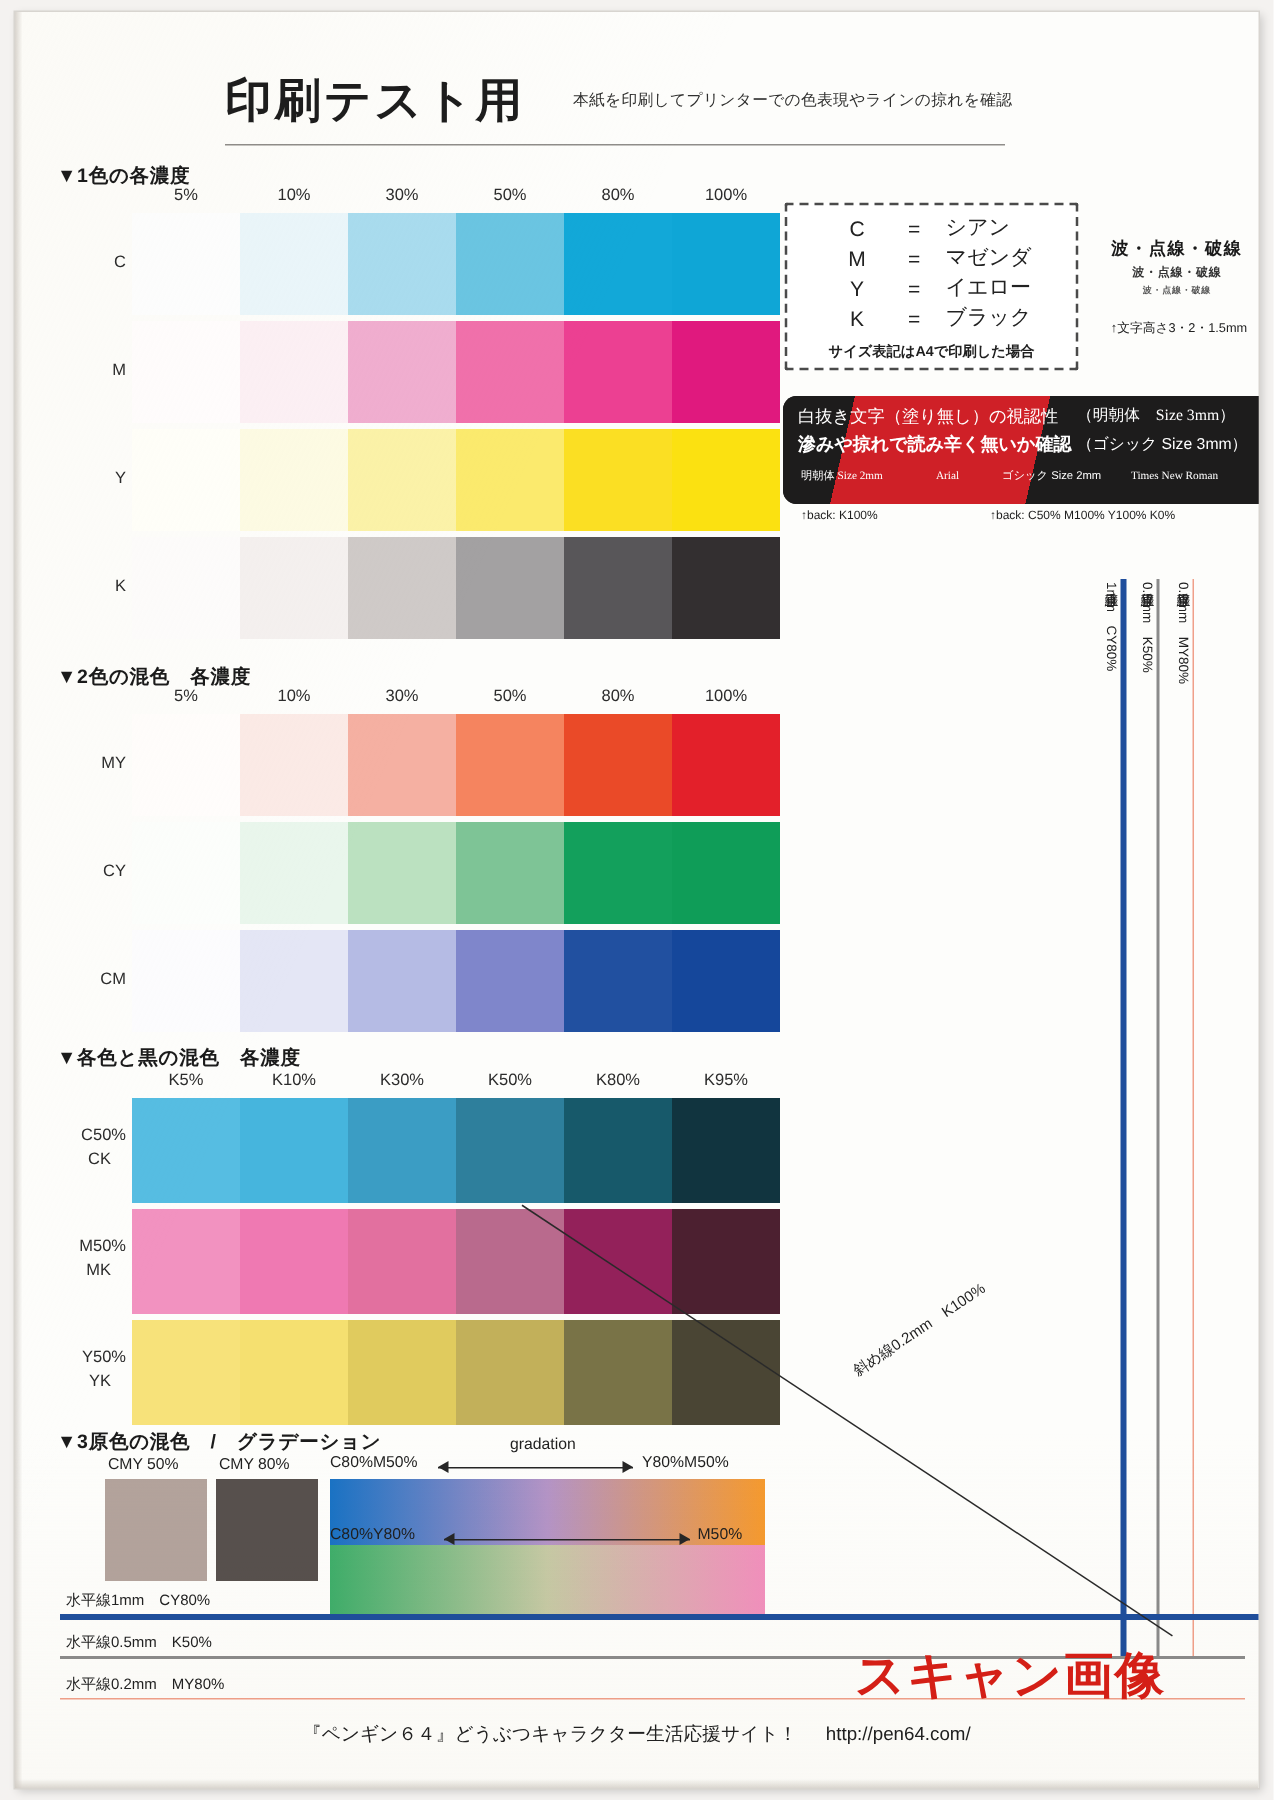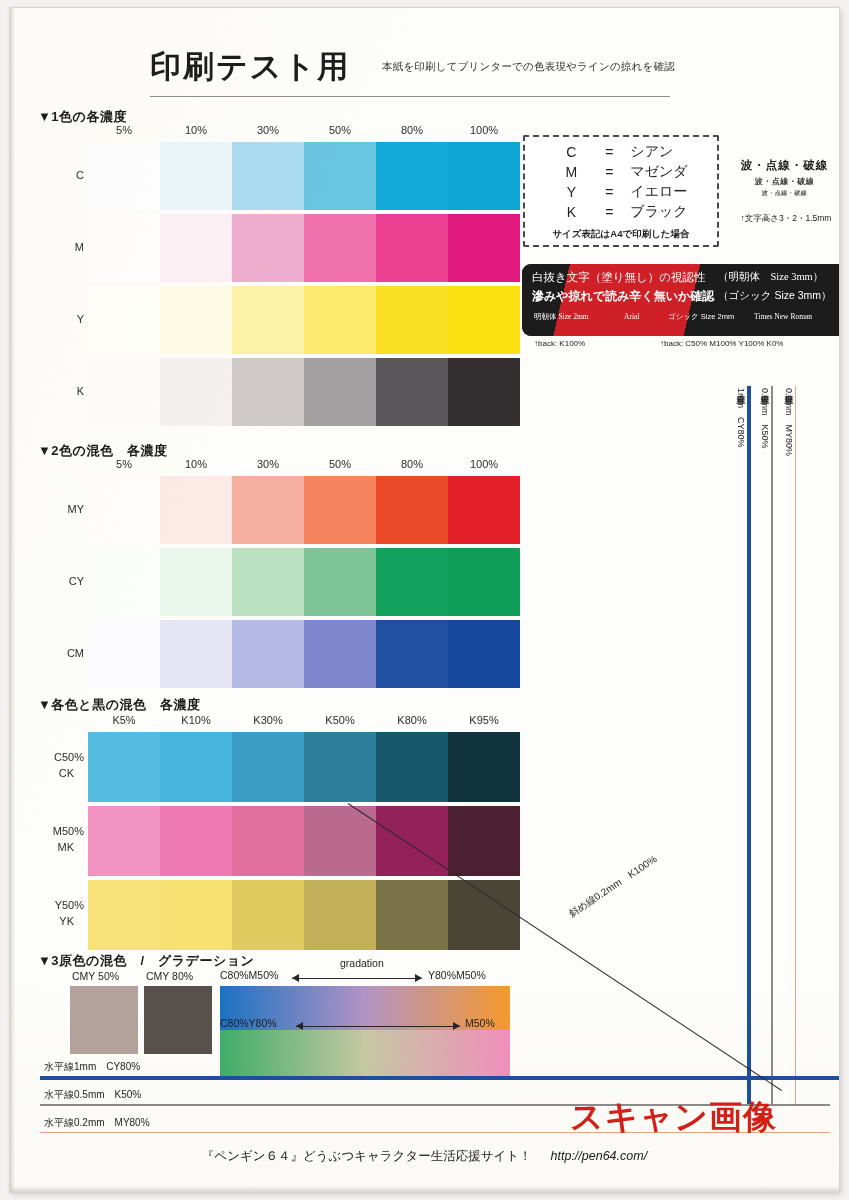--- a/index.html
+++ b/index.html
@@ -139,21 +139,21 @@
     position:absolute;left:560px;top:1087px;font-size:33px;font-weight:700;
     color:#d61f16;letter-spacing:1px;white-space:nowrap;
     font-family:"DejaVu Sans","Liberation Sans",sans-serif;
   }
 
   
   #footer{
     position:absolute;left:0;right:0;top:1148px;text-align:center;
     font-size:12.5px;color:#202020;white-space:nowrap;
   }
-  #footer .url{margin-left:19px;font-style:italic;}
+  #footer .url{margin-left:19px;}
 </style>
 </head>
 <body>
 
 <div id="sheet">
 
   <div class="edge-dark"></div>
   <div class="edge-dark bot"></div>
 
   <div id="title-row">

